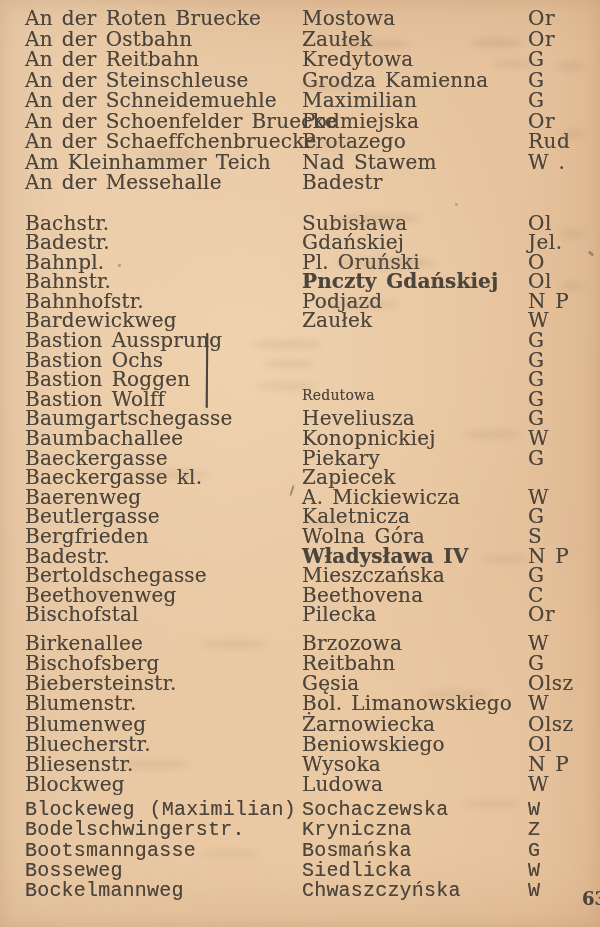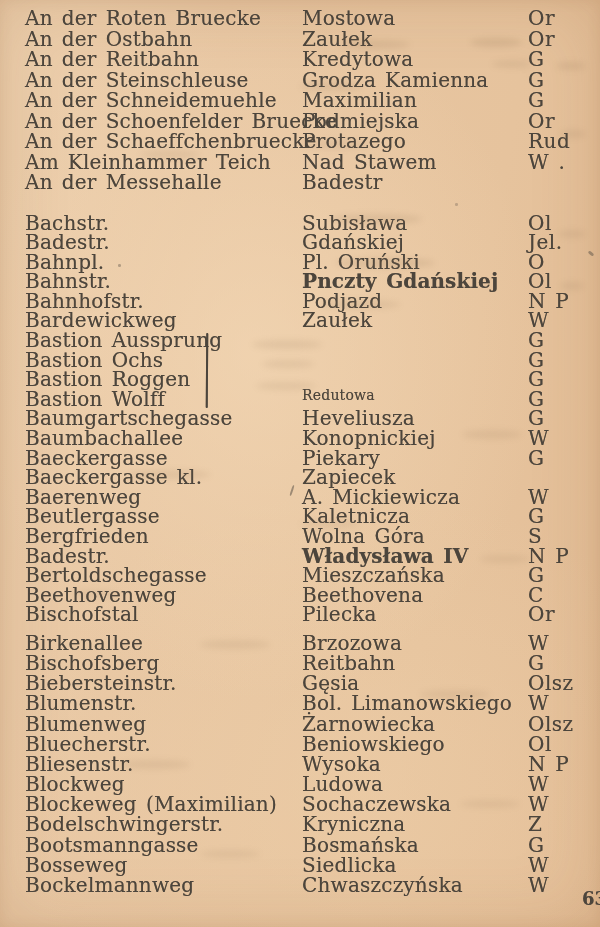--- a/index.html
+++ b/index.html
@@ -26,21 +26,21 @@
     word-spacing:2.5px;
     white-space:nowrap;
     text-shadow:0 0 .5px rgba(74,66,56,.55);
   }
   .section-A .row{line-height:20.5px;height:20.5px;}
   .section-B1 .row, .section-B2 .row, .section-B3 .row{line-height:19.6px;height:19.6px;}
   .section-B2 .row{line-height:20.15px;height:20.15px;}
   .section-B3 .row{line-height:20.3px;height:20.3px;}
   .section-B1{margin-top:21px;}
   .section-B2{margin-top:8px;}
-  .section-B3{}
+  .section-B3{margin-top:6px;font-family:Liberation Mono, monospace;}
   .pl.heavy{font-weight:bold;letter-spacing:.1px;}
   .dist{letter-spacing:.5px;}
   .bastion-group{position:relative;}
   .brace{
     position:absolute;left:206px;top:2px;height:75px;width:1.7px;
     background:var(--ink);transform:rotate(.4deg);border-radius:1px;
     box-shadow:0 0 .6px rgba(74,66,56,.6);
   }
   .shared-pl{
     position:absolute;left:302px;top:50%;transform:translateY(-50%);

